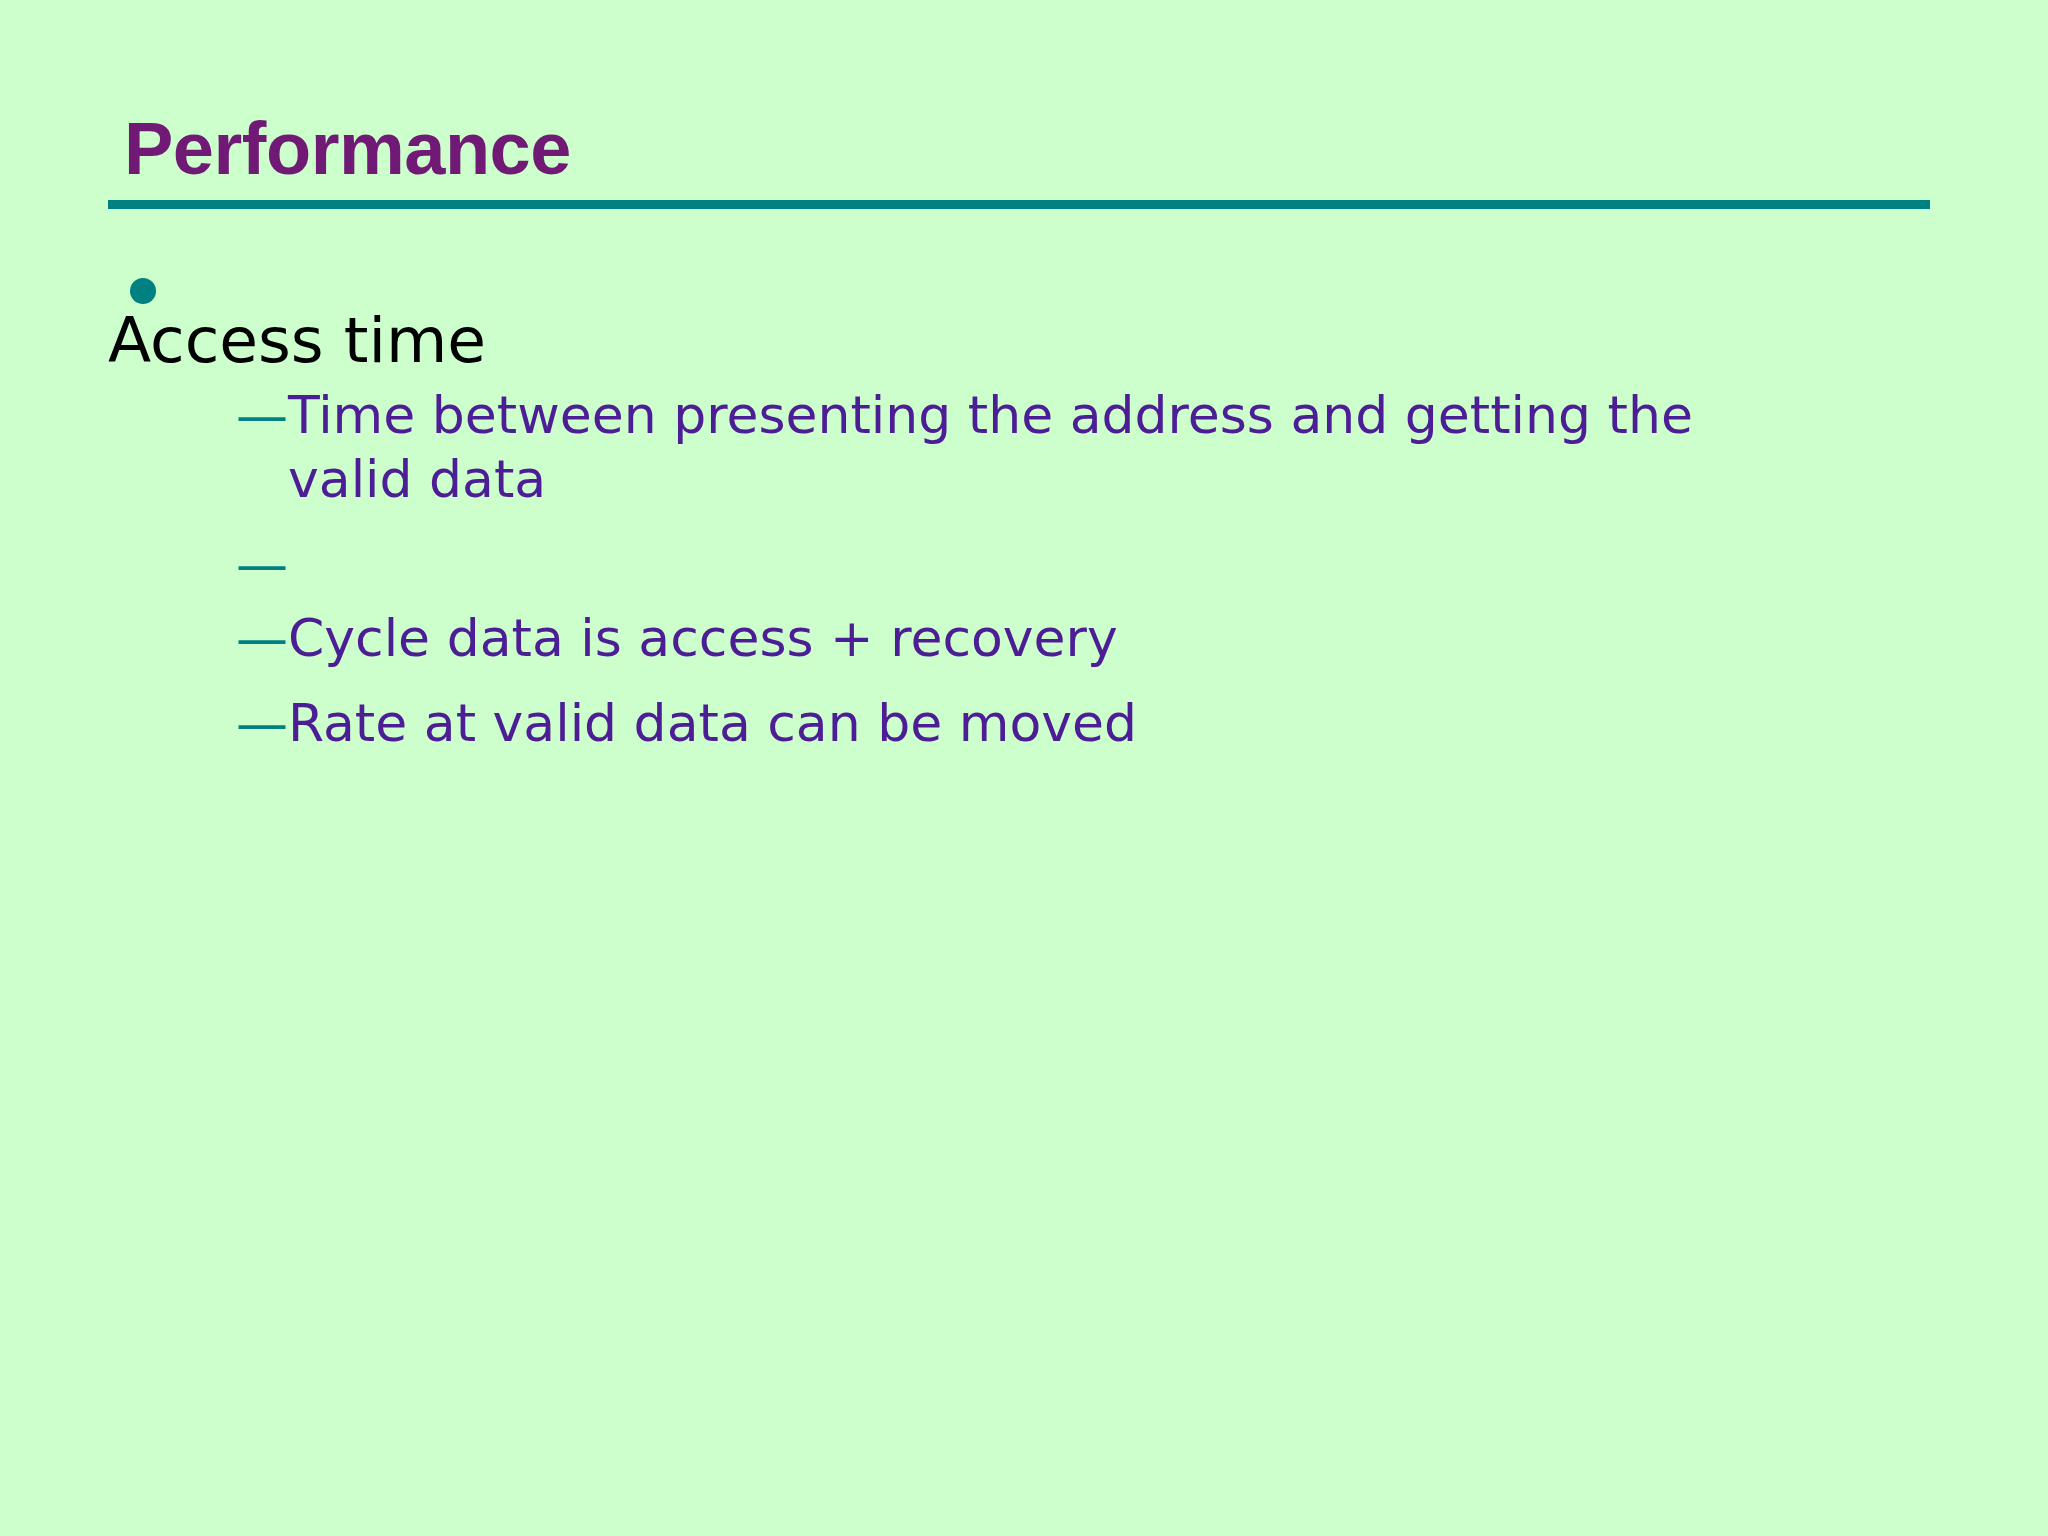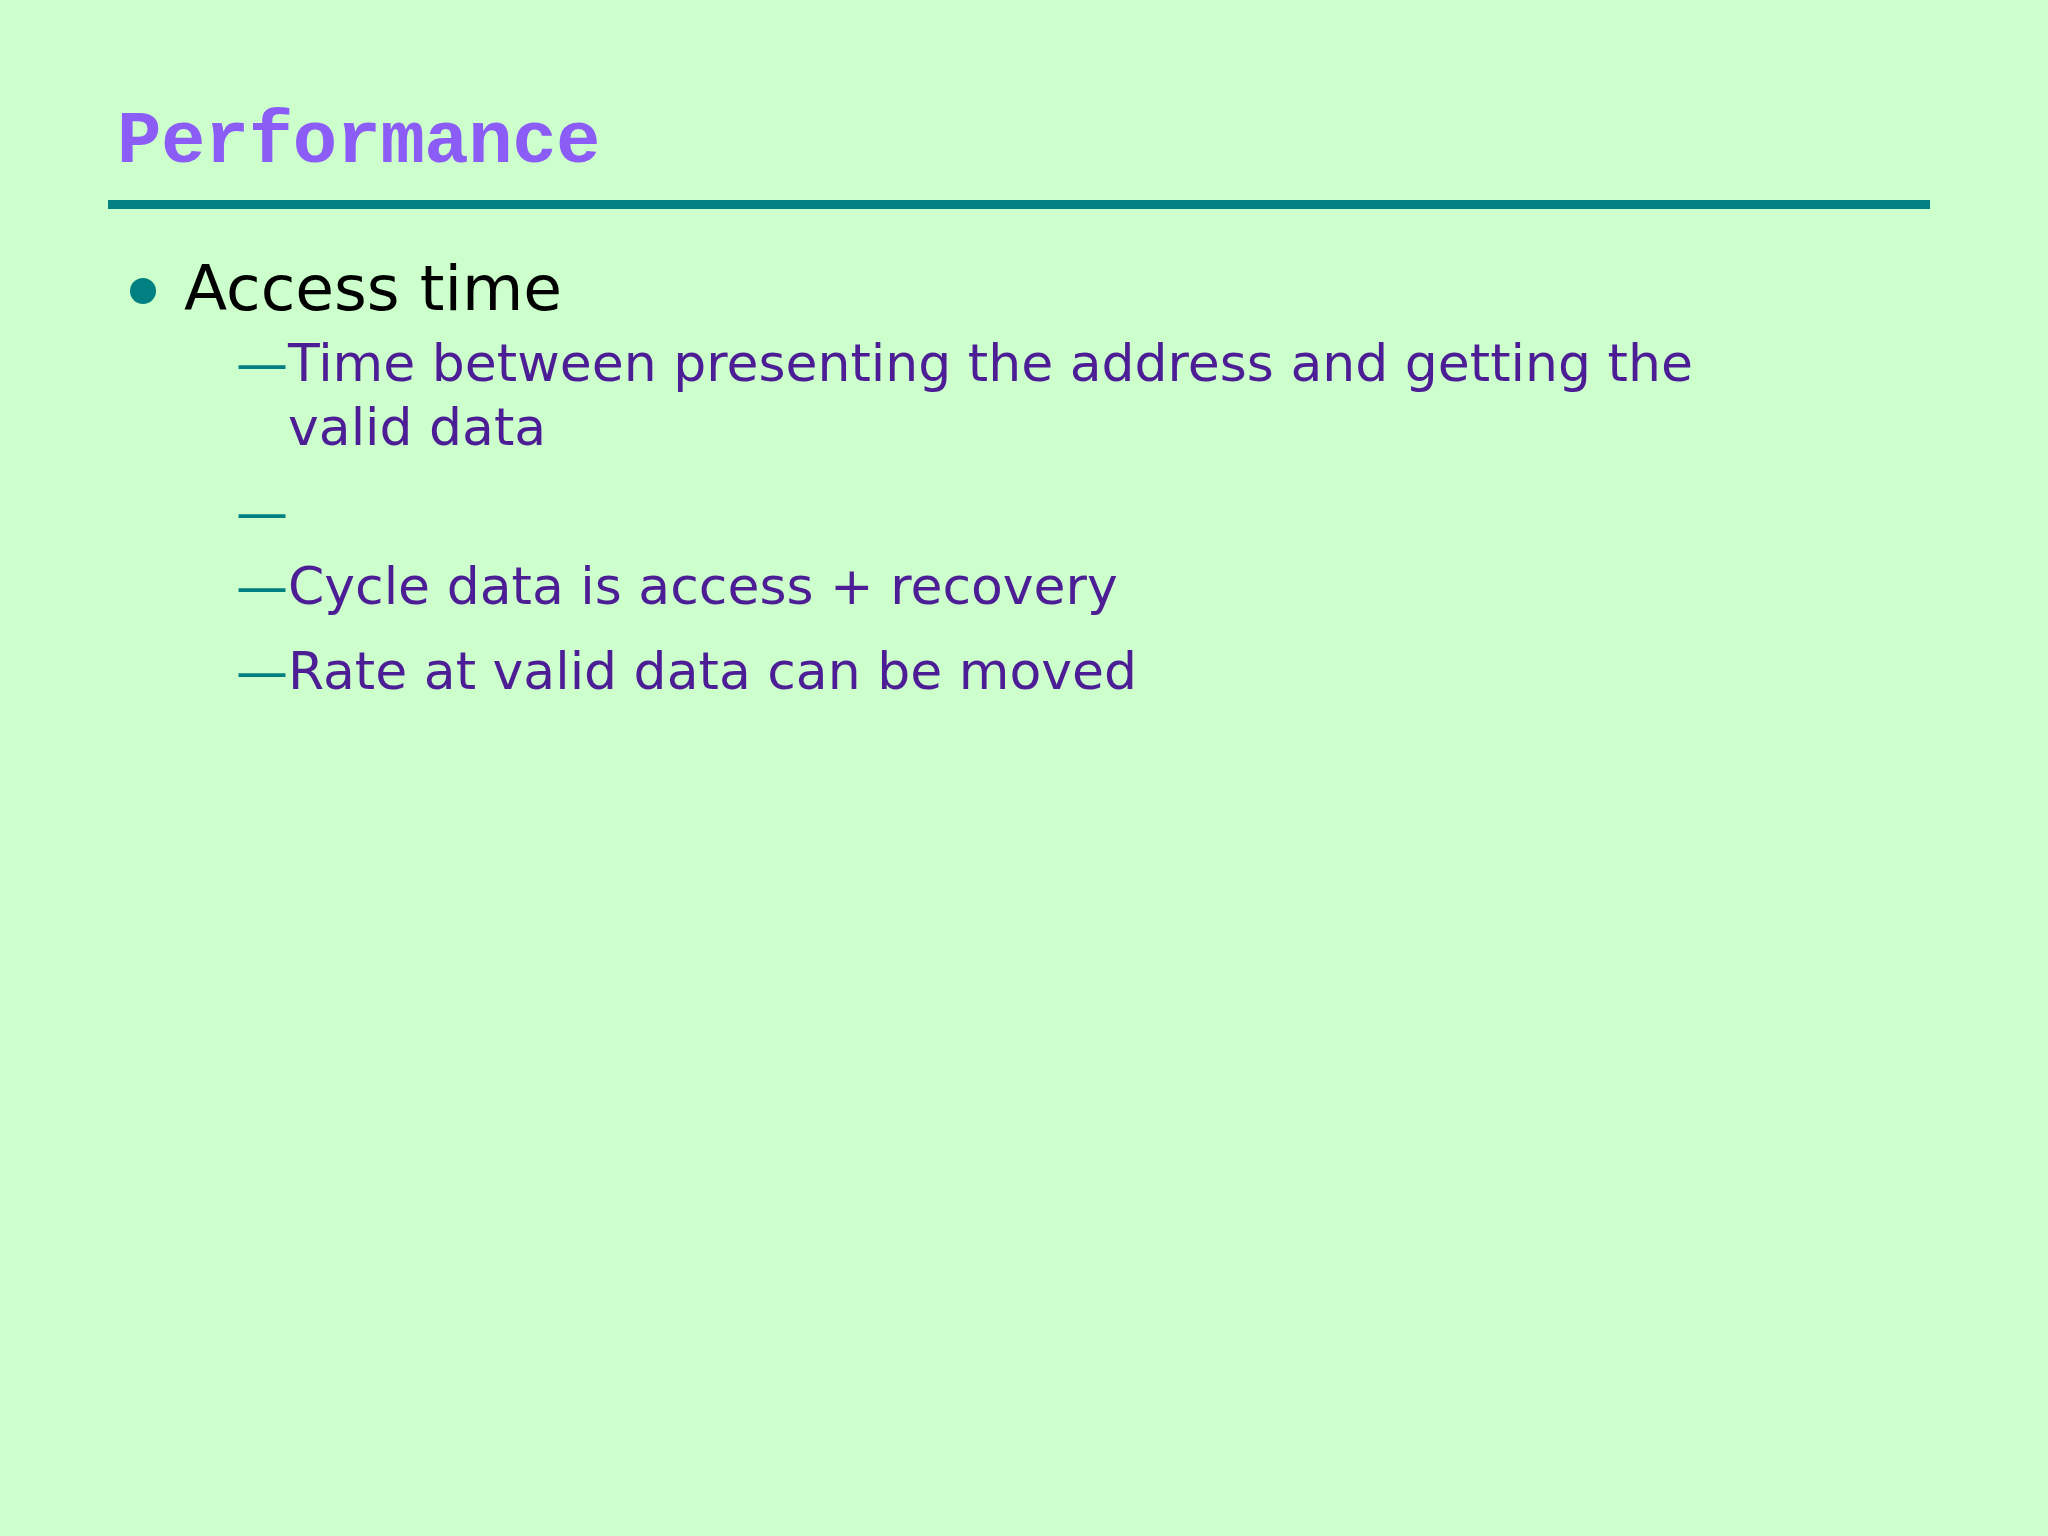--- a/index.html
+++ b/index.html
@@ -22,27 +22,27 @@
   }
 
   
   .title-block {
     position: absolute;
     left: 108px;
     top: 96px;
     width: 1830px;
   }
   .slide-title {
-    font-family: Liberation Mono, monospace;
+    font-family: Liberation Sans, sans-serif;
     font-weight: bold;
     font-size: 74px;
     line-height: 1.0;
-    color: #8b5cf6;
+    color: #701a75;
     letter-spacing: -0.5px;
-    margin: 9px;
+    margin: 16px;
     padding: 0;
     white-space: nowrap;
   }
   .title-rule {
     position: absolute;
     left: 108px;
     top: 200px;
     width: 1822px;
     height: 9px;
     background: #008080;
@@ -54,20 +54,21 @@
     left: 108px;
     top: 252px;
     width: 1860px;
   }
 
   .lvl1 {
     display: flex;
     align-items: flex-start;
     margin: 0 0 6px 0;
     padding: 0;
+    flex-direction: column;
   }
   .lvl1 .bullet-dot {
     flex: 0 0 auto;
     width: 26px;
     height: 26px;
     border-radius: 50%;
     background: #008080;
     margin-top: 26px;
     margin-right: 28px;
     margin-left: 22px;

